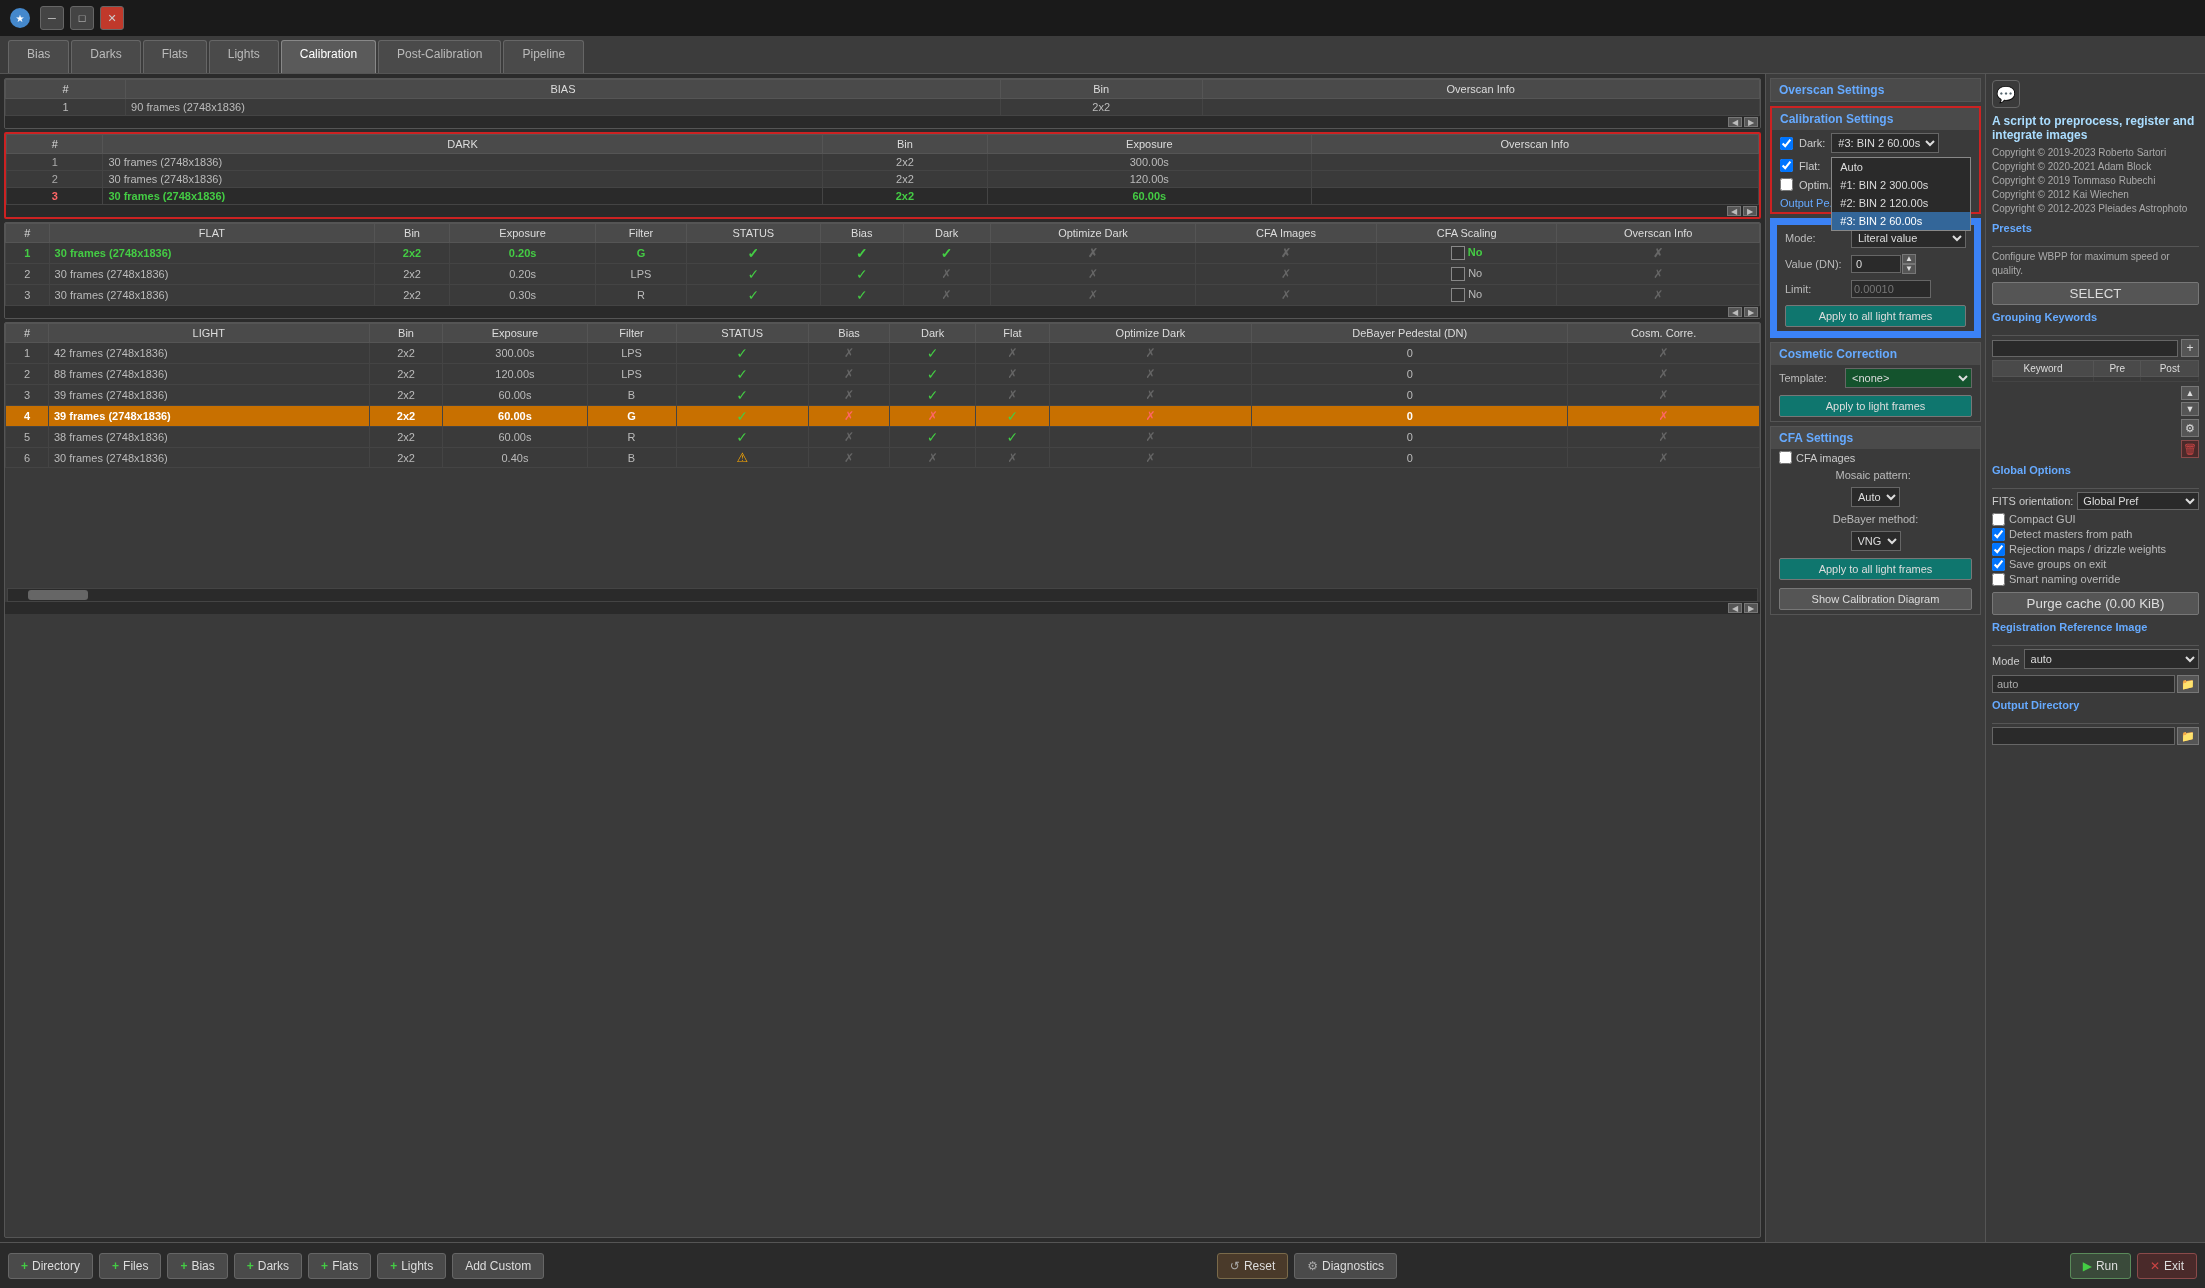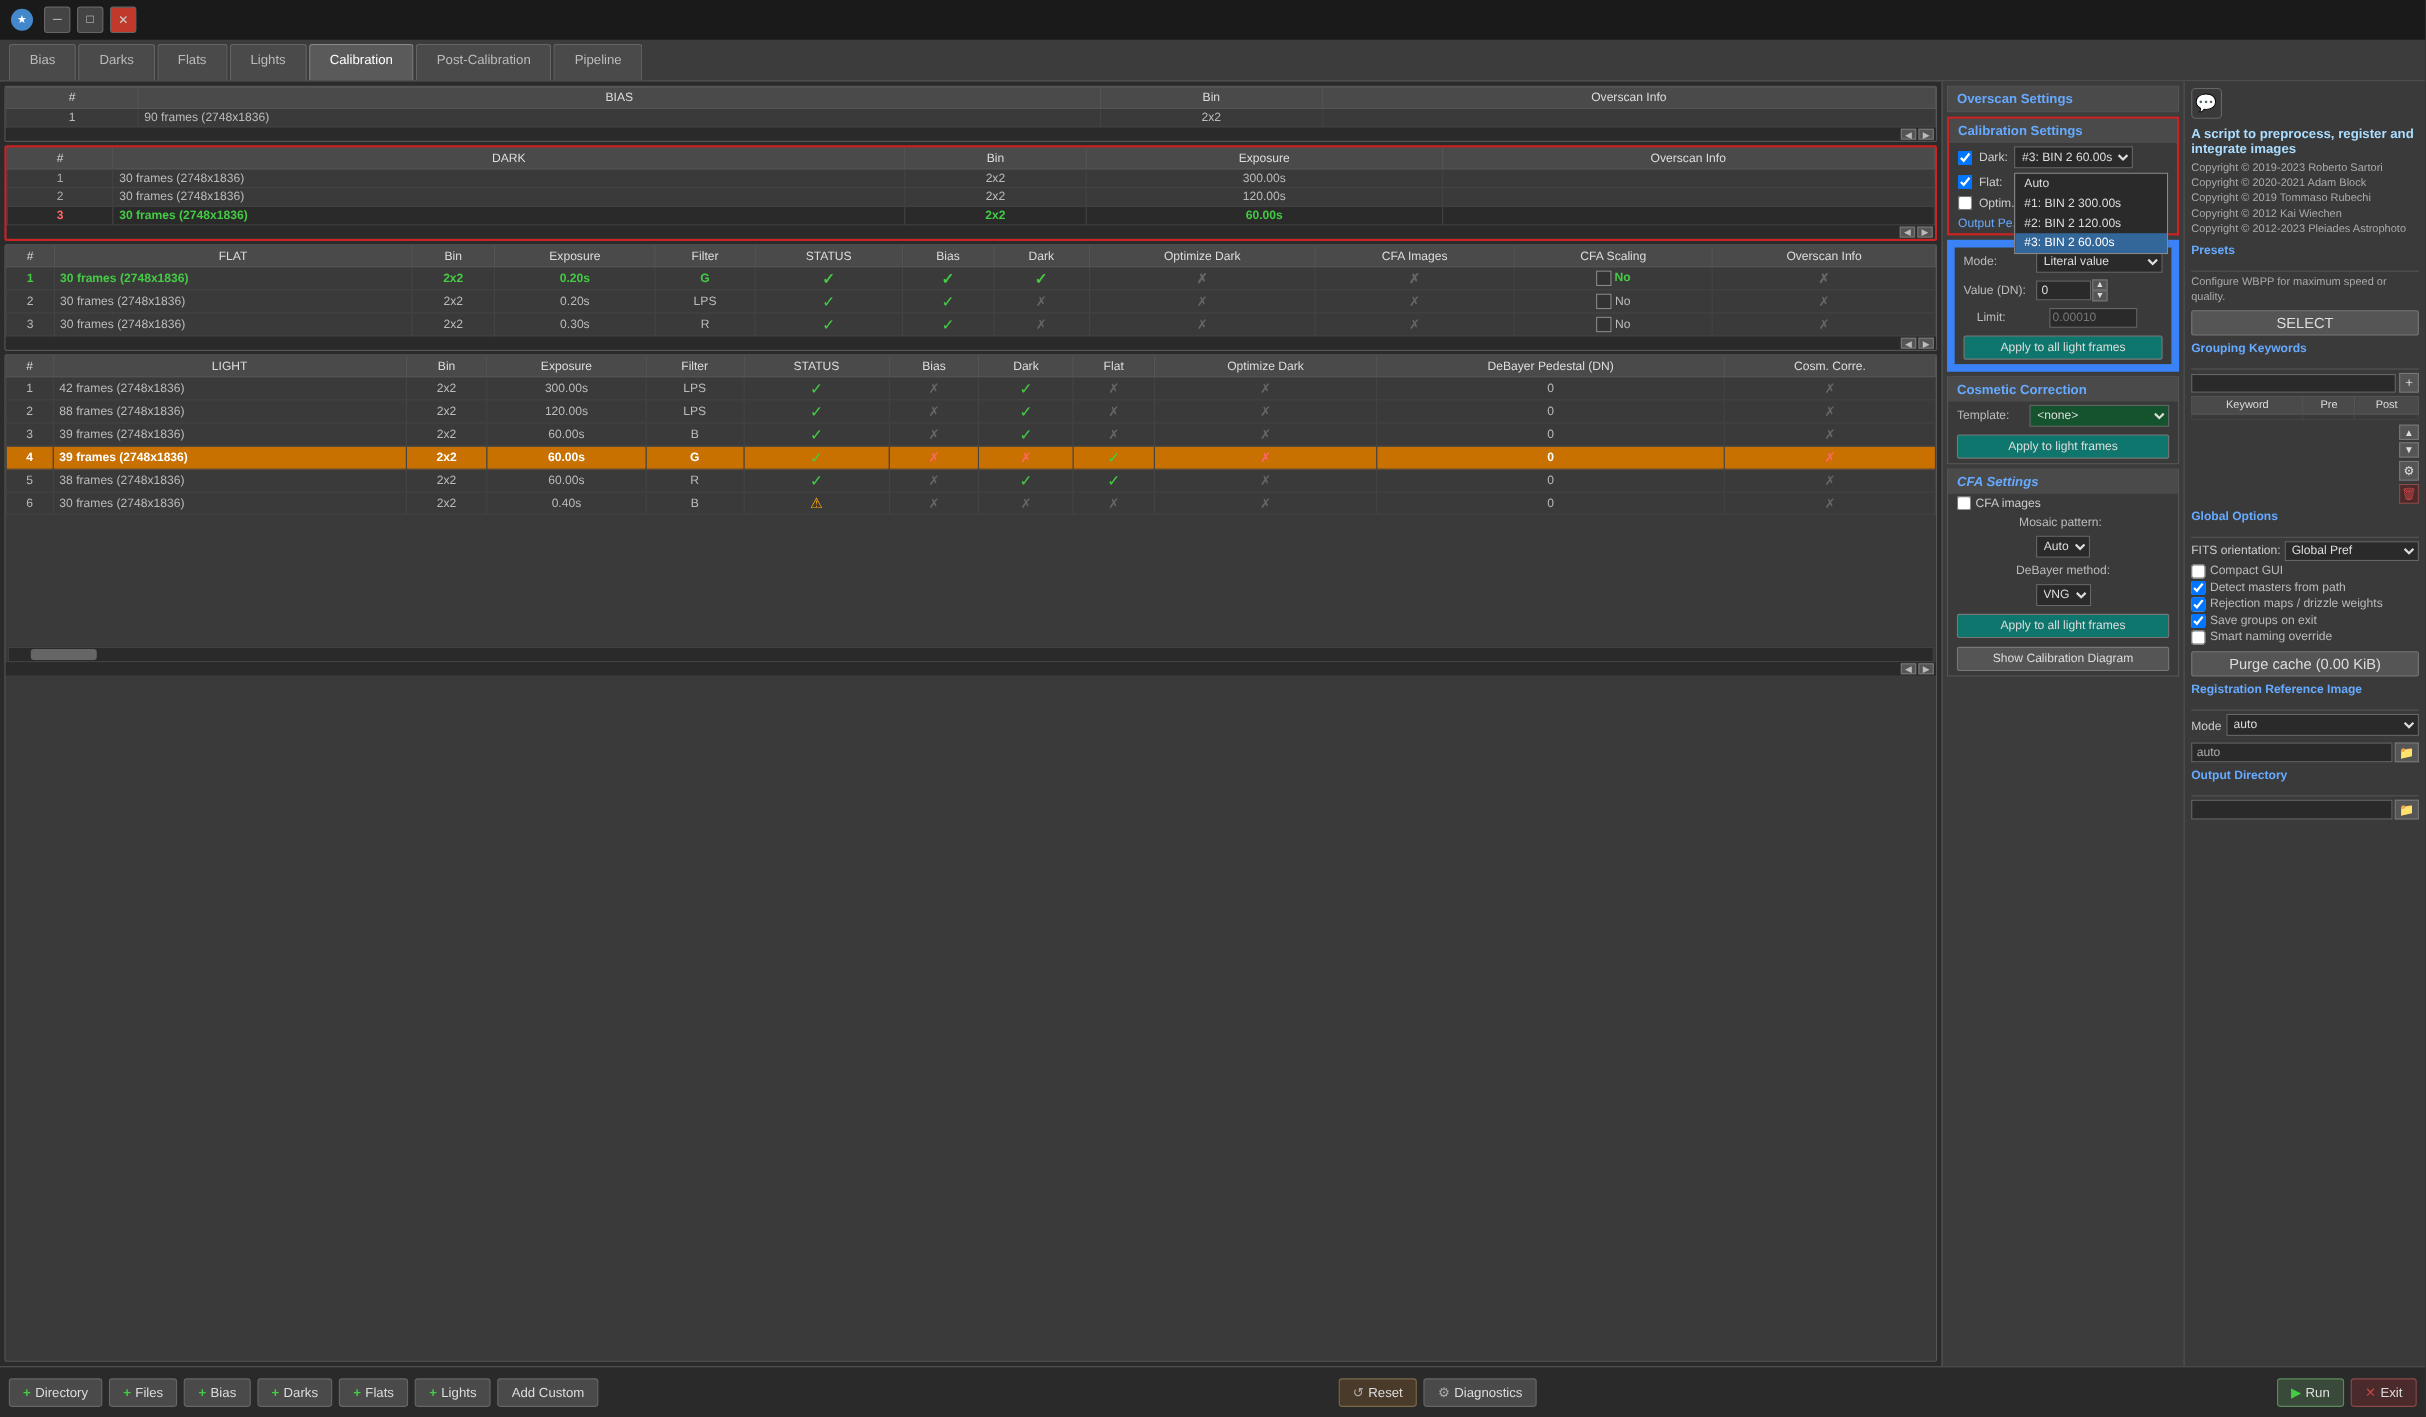--- a/index.html
+++ b/index.html
@@ -365,21 +365,21 @@
       gap: 6px;
       padding: 3px 8px;
     }
     .value-label { color: #bbb; min-width: 60px; }
     .limit-row {
       display: flex;
       align-items: center;
       gap: 6px;
       padding: 3px 8px;
     }
-    .limit-label { color: #bbb; min-width: 60px; margin-left: 12px; }
+    .limit-label { color: #bbb; min-width: 60px; }
     .limit-input {
       width: 80px;
       background: #2a2a2a;
       border: 1px solid #666;
       color: #777;
       font-size: 11px;
       padding: 2px;
     }
     .apply-btn {
       width: calc(100% - 16px);
@@ -423,21 +423,20 @@
       margin: 4px;
       background: #3a3a3a;
       border: 1px solid #555;
     }
     .cfa-header {
       background: #4a4a4a;
       color: #66aaff;
       font-weight: bold;
       padding: 4px 8px;
       font-size: 12px;
-      font-style: italic;
     }
     .cfa-row {
       display: flex;
       align-items: center;
       gap: 6px;
       padding: 3px 8px;
       flex-direction: column;
     }
     .cfa-label { color: #bbb; min-width: 80px; }
     .cfa-select {

